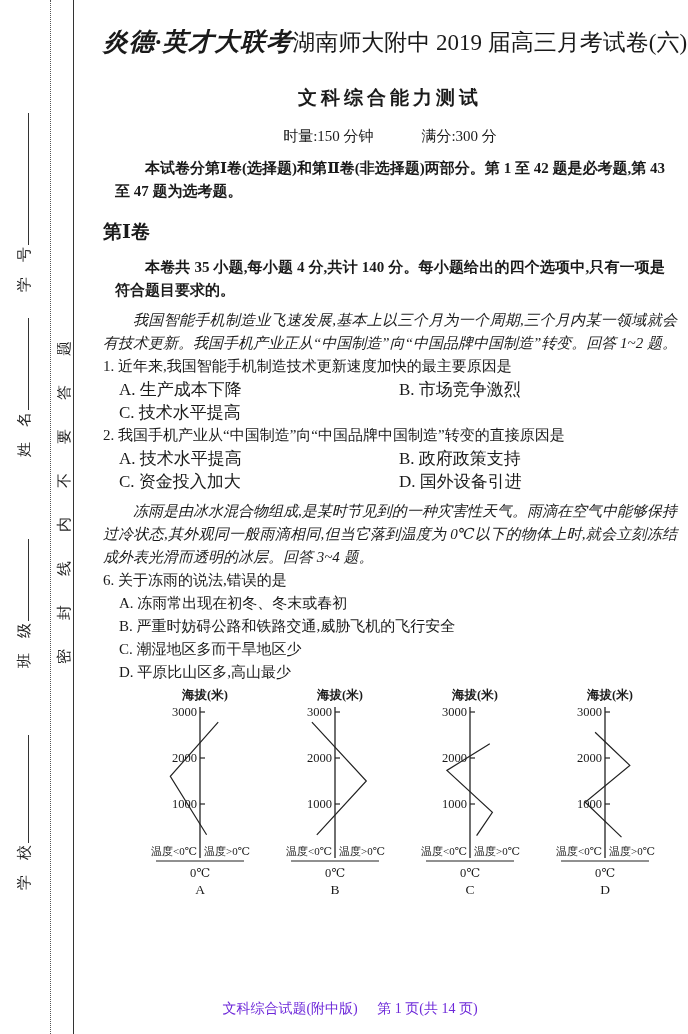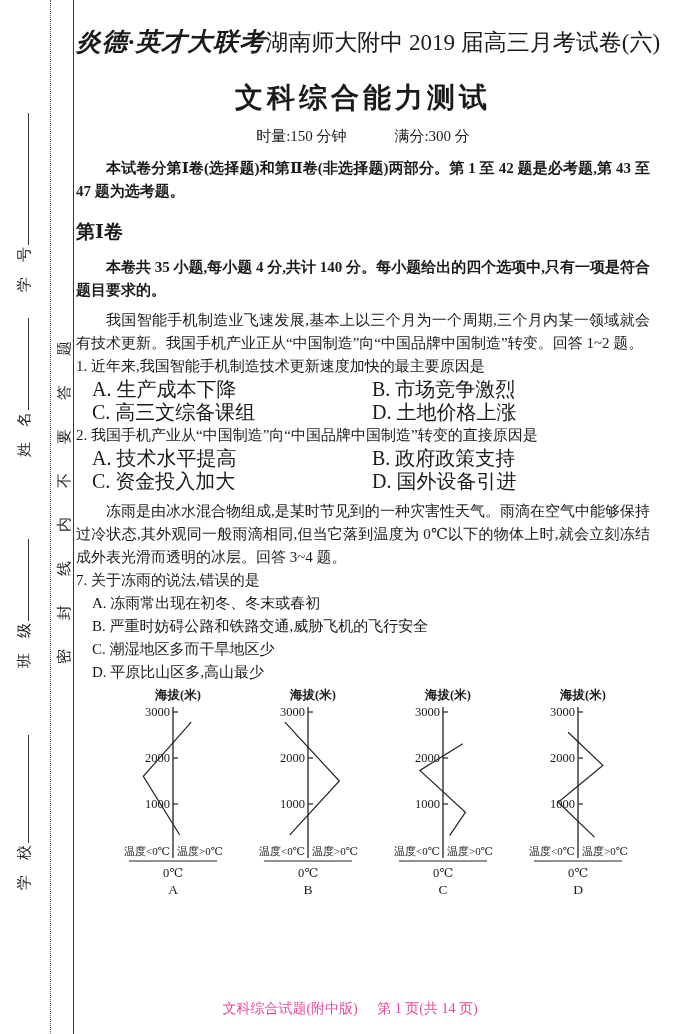--- a/index.html
+++ b/index.html
@@ -13,46 +13,46 @@
   .rot{position:absolute;transform-origin:0 0;transform:rotate(-90deg);
        white-space:nowrap;font-size:15px;color:#222;line-height:17px;}
   .blank{display:inline-block;border-bottom:1px solid #333;height:12px;margin-left:2px;}
   .seal-text{letter-spacing:29px;font-size:15px;}
   
   .watermark{position:absolute;left:183px;top:628px;width:130px;z-index:0;
              text-align:center;color:#c6c6c6;opacity:.8;border:1px solid #e4e4e4;
              font-weight:bold;font-size:30px;line-height:50px;letter-spacing:3px;
              font-family:"Liberation Sans","DejaVu Sans",sans-serif;}
   
-  .main{position:absolute;left:76px;top:0;width:574px;z-index:1;}
+  .main{position:absolute;left:103px;top:0;width:574px;z-index:1;}
   .title1{margin-top:25px;text-align:center;font-size:23px;line-height:34px;white-space:nowrap;}
   .brand{font-weight:bold;font-style:italic;font-size:25px;letter-spacing:1px;}
-  .subject{margin-top:22px;text-align:center;font-size:28px;font-weight:bold;letter-spacing:4px;
+  .subject{margin-top:22px;text-align:center;font-size:19px;font-weight:bold;letter-spacing:4px;
            line-height:32px;font-family:"Liberation Sans","DejaVu Sans",sans-serif;}
   .setters,.reviewers{text-align:center;font-size:19px;font-weight:bold;line-height:24px;
            font-family:"Liberation Sans","DejaVu Sans",sans-serif;}
   .setters{margin-top:24px;}
   .reviewers{margin-top:9px;}
   .meta{margin-top:12px;text-align:center;font-size:15px;line-height:20px;}
   .meta span{margin:12px 22px;}
-  .bold-para{margin:11px 0 0;font-weight:bold;font-size:15px;line-height:23px;
+  .bold-para{margin:11px 12px 0;font-weight:bold;font-size:15px;line-height:23px;
              text-indent:2em;text-align:justify;}
   .section-title{margin:16px 0 0;text-align:left;font-size:19px;font-weight:bold;line-height:26px;}
   .para{margin:7px 0 0;font-size:15px;line-height:23px;text-indent:2em;text-align:justify;}
-  .kai{}
+  .kai{font-style:italic;}
   .qline{font-size:15px;line-height:23px;}
   .opts-grid{display:grid;grid-template-columns:280px auto;padding-left:16px;
-             font-size:20px;line-height:23px;}
+             font-size:17px;line-height:23px;}
   .opt-row{padding-left:16px;font-size:15px;line-height:23px;}
   
   .charts{display:flex;gap:0;padding-left:37px;margin-top:2px;}
   .chart{width:135px;height:210px;}
   
   .footer{position:absolute;left:12px;right:0;bottom:16px;text-align:center;
-          font-size:14px;color:#ec4899;z-index:1;}
+          font-size:14px;color:#6d28d9;z-index:1;}
   .footer span{margin:0 8px;}
 </style>
 </head>
 <body>
 
 <div class="page">
 
   <div>
     <div class="vline dotted"></div>
     <div class="vline solid"></div>
@@ -91,35 +91,34 @@
     <div class="section-title">第Ⅰ卷</div>
 
     <p class="bold-para">本卷共 35 小题,每小题 4 分,共计 140 分。每小题给出的四个选项中,只有一项是符合题目要求的。</p>
 
     <p class="para kai">我国智能手机制造业飞速发展,基本上以三个月为一个周期,三个月内某一领域就会有技术更新。我国手机产业正从“中国制造”向“中国品牌中国制造”转变。回答 1~2 题。</p>
 
     <div class="qline">1. 近年来,我国智能手机制造技术更新速度加快的最主要原因是</div>
     <div class="opts-grid">
       <span>A. 生产成本下降</span>
       <span>B. 市场竞争激烈</span>
-      <span>C. 高三文综备课组</span>
-      <span>D. 土地价格上涨</span>
+      <span>C. 技术水平提高</span>
     </div>
 
     <div class="qline">2. 我国手机产业从“中国制造”向“中国品牌中国制造”转变的直接原因是</div>
     <div class="opts-grid">
       <span>A. 技术水平提高</span>
       <span>B. 政府政策支持</span>
       <span>C. 资金投入加大</span>
       <span>D. 国外设备引进</span>
     </div>
 
     <p class="para kai">冻雨是由冰水混合物组成,是某时节见到的一种灾害性天气。雨滴在空气中能够保持过冷状态,其外观同一般雨滴相同,但当它落到温度为 0℃以下的物体上时,就会立刻冻结成外表光滑而透明的冰层。回答 3~4 题。</p>
 
-    <div class="qline">7. 关于冻雨的说法,错误的是</div>
+    <div class="qline">6. 关于冻雨的说法,错误的是</div>
     <div class="opt-row">A. 冻雨常出现在初冬、冬末或春初</div>
     <div class="opt-row">B. 严重时妨碍公路和铁路交通,威胁飞机的飞行安全</div>
     <div class="opt-row">C. 潮湿地区多而干旱地区少</div>
     <div class="opt-row">D. 平原比山区多,高山最少</div>
 
 
     <div class="charts">
       <div class="chart"><svg width="135" height="210" viewBox="0 0 135 210" fill="#1a1a1a" font-family="'Liberation Serif','DejaVu Serif',serif">
             <text x="65" y="13" text-anchor="middle" font-size="12.5" font-weight="bold">海拔(米)</text>
             <line x1="60" y1="21" x2="60" y2="172" stroke="#222" stroke-width="1.3"></line>

